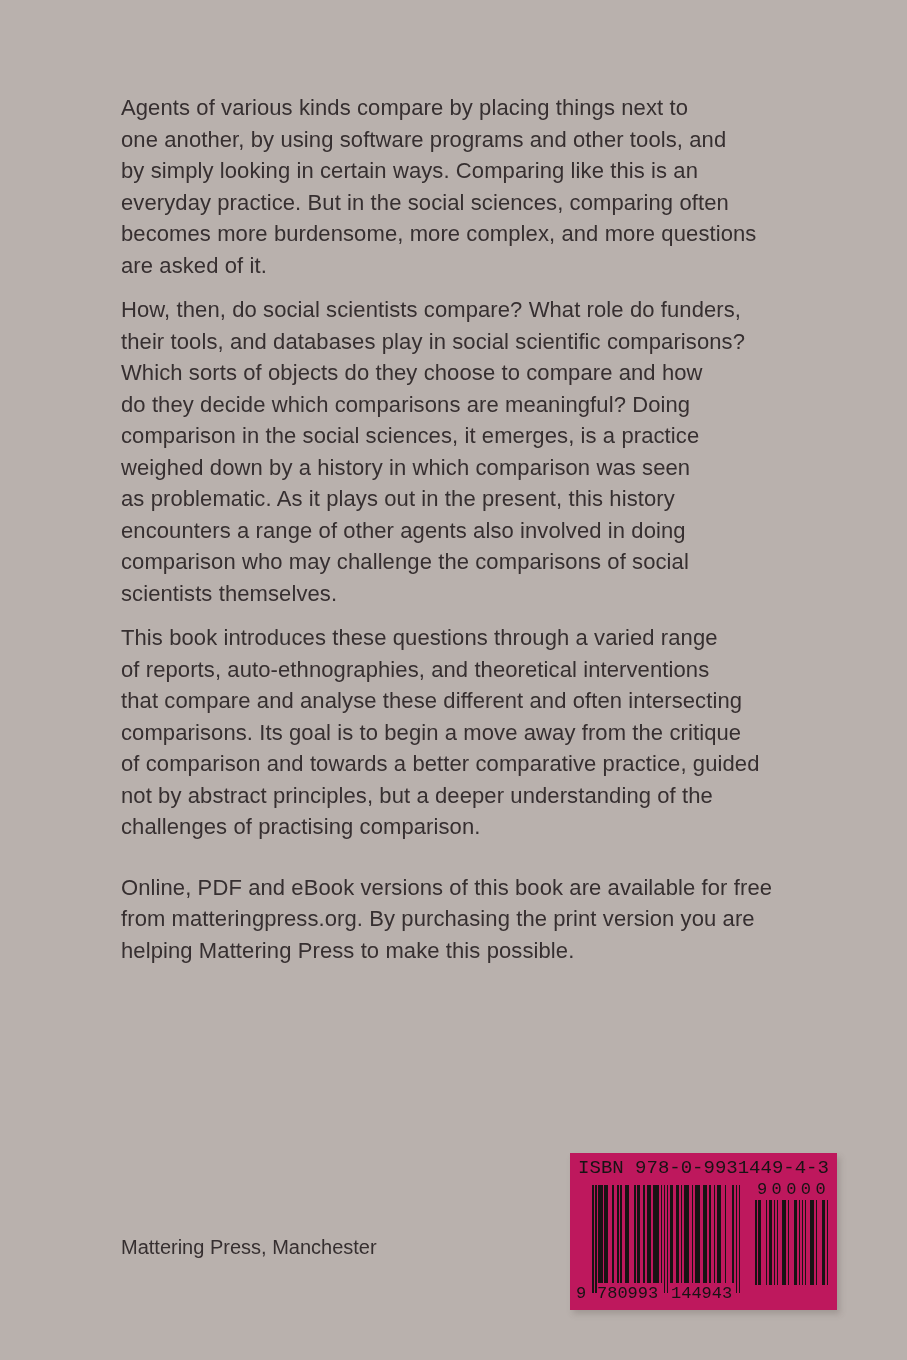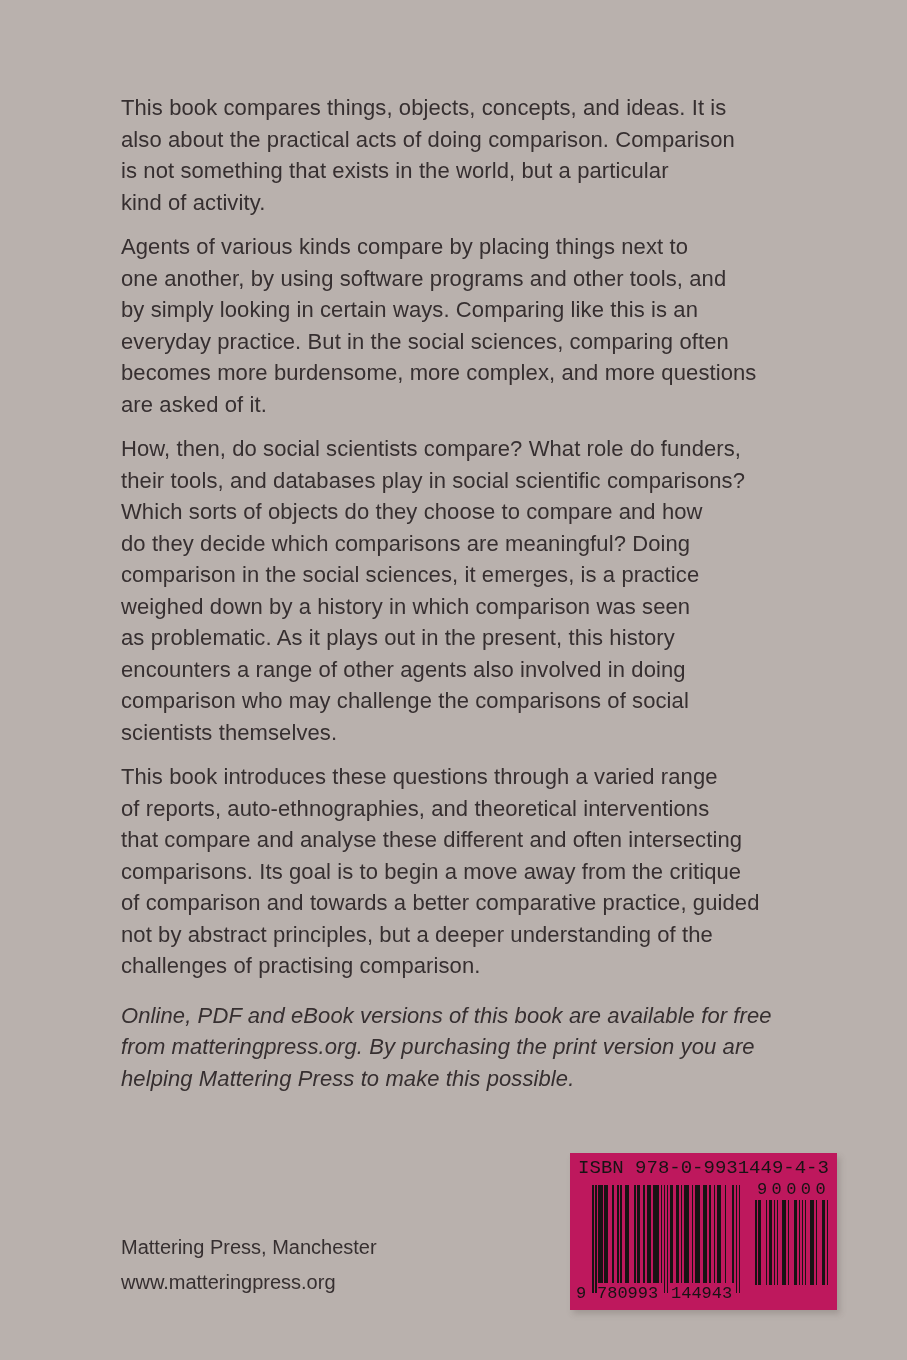--- a/index.html
+++ b/index.html
@@ -16,21 +16,21 @@
     width:700px;
     color:#362f30;
   }
   .blurb p{
     margin:0 0 13px 0;
     font-size:22px;
     line-height:31.5px;
     white-space:pre-line;
     letter-spacing:0.1px;
   }
-  .blurb p.availability{margin-top:18px;font-style:italic;}
+  .blurb p.availability{margin-top:29px;}
   .publisher{
     position:absolute;
     left:121px;top:1230px;
     color:#362f30;
     font-size:20px;
     line-height:35px;
   }
   .barcode-box{
     position:absolute;
     left:570px;top:1153px;
@@ -71,24 +71,20 @@
   .digit.first{left:2px;width:18px;text-align:center;}
   .digit.g1{left:27px;width:66px;text-align:left;}
   .digit.g2{left:101px;width:64px;text-align:left;}
 </style>
 </head>
 <body>
 
 <div class="cover">
 
   <div class="blurb">
-    <p>This book compares things, objects, concepts, and ideas. It is
-also about the practical acts of doing comparison. Comparison
-is not something that exists in the world, but a particular
-kind of activity.</p>
     <p>Agents of various kinds compare by placing things next to
 one another, by using software programs and other tools, and
 by simply looking in certain ways. Comparing like this is an
 everyday practice. But in the social sciences, comparing often
 becomes more burdensome, more complex, and more questions
 are asked of it.</p>
     <p>How, then, do social scientists compare? What role do funders,
 their tools, and databases play in social scientific comparisons?
 Which sorts of objects do they choose to compare and how
 do they decide which comparisons are meaningful? Doing
@@ -105,21 +101,20 @@
 of comparison and towards a better comparative practice, guided
 not by abstract principles, but a deeper understanding of the
 challenges of practising comparison.</p>
     <p class="availability">Online, PDF and eBook versions of this book are available for free
 from matteringpress.org. By purchasing the print version you are
 helping Mattering Press to make this possible.</p>
   </div>
 
   <div class="publisher">
     <div>Mattering Press, Manchester</div>
-    <div>www.matteringpress.org</div>
   </div>
 
   <div class="barcode-box">
     <div class="isbn-label">ISBN 978-0-9931449-4-3</div>
     <svg id="ean13" class="main-bars" width="149" height="108">
         <rect x="0.00" y="0" width="1.56" height="108" fill="#181314"></rect>
         <rect x="3.12" y="0" width="1.56" height="108" fill="#181314"></rect>
         <rect x="6.24" y="0" width="4.68" height="98" fill="#181314"></rect>
         <rect x="12.48" y="0" width="3.12" height="98" fill="#181314"></rect>
         <rect x="20.28" y="0" width="1.56" height="98" fill="#181314"></rect>

